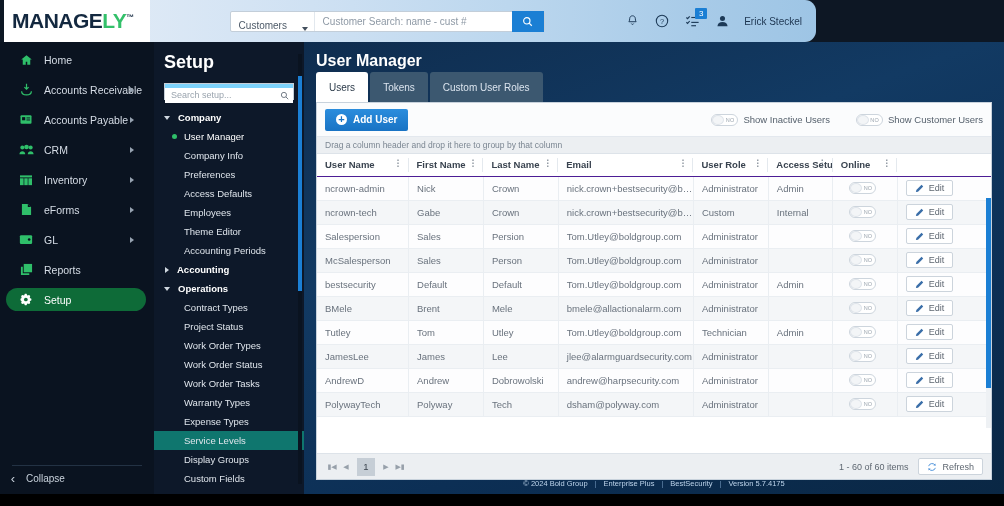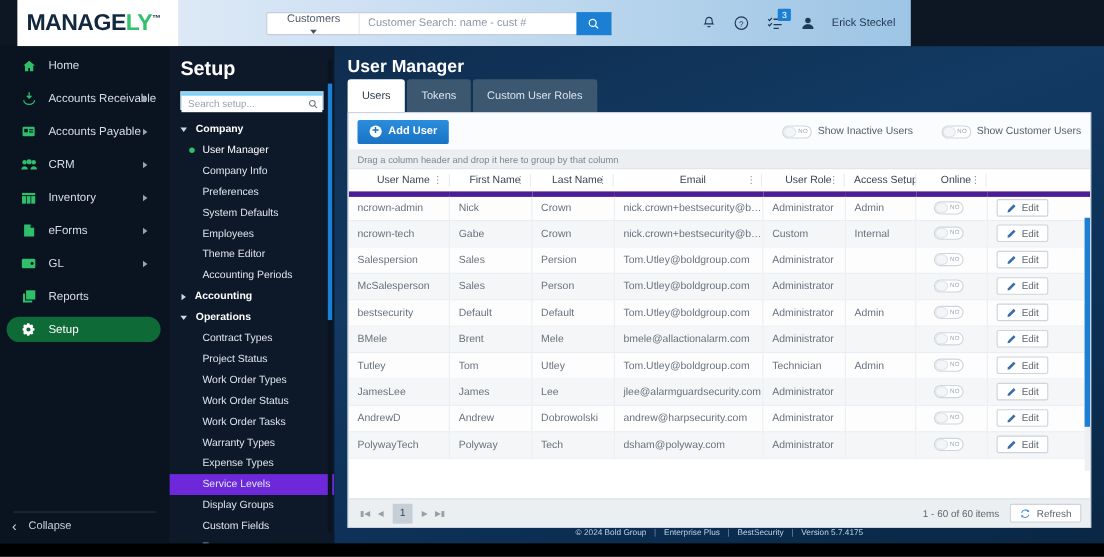--- a/index.html
+++ b/index.html
@@ -11,44 +11,44 @@
   }
   .app {
     position: relative;
     width: 1004px; height: 494px;
     background: #0d1724;
     overflow: hidden;
   }
 
   
   .topbar {
-    position: absolute; left: 16px; top: 0; width: 812px; height: 42px;
+    position: absolute; left: 4px; top: 0; width: 812px; height: 42px;
     background: linear-gradient(90deg,#ffffff 0%,#ffffff 14.5%,#dfeaf6 14.5%,#cfe1f3 38%,#bcd7ee 62%,#a8cbe8 85%,#9ec5e5 100%);
-    display: flex; align-items: center;
+    display: flex; align-items: center; border-radius: 11px;
   }
   .logo-wrap {
     width: 146px; height: 42px; background:#fff;
     display:flex; align-items:center; padding-left:8px;
   }
   .logo {
     font-size: 21px; font-weight: bold; letter-spacing: -0.5px;
     color: #13283f; white-space: nowrap;
   }
   .logo .ly { color: #33c06a; }
   .logo .tm { font-size: 8px; vertical-align: super; color:#13283f; }
 
   .search-zone { flex: 1; display:flex; justify-content:center; }
   .searchbar {
     display:flex; align-items:center; height: 21px; width: 315px;
     background:#fff; border:1px solid #c3ced9; border-radius:2px;
   }
   .search-cat {
-    width: 84px; height: 100%; display:flex; align-items:center;
+    width: 84px; height: 100%; display:flex; align-items:flex-end;
     justify-content: space-between; padding: 0 6px 0 8px;
-    font-size: 10px; color:#4d5a68; border-right:1px solid #e2e8ee;flex-direction:column;
+    font-size: 10px; color:#4d5a68; border-right:1px solid #e2e8ee;
   }
   .caret-dn { width:0;height:0;border-left:3px solid transparent;border-right:3px solid transparent;border-top:4px solid #44505e; }
   .search-input {
     flex:1; height:100%; border:0; outline:0; padding-left:8px;
     font-size: 10px; color:#2f3b48; font-family:"Liberation Sans", sans-serif;
     background: transparent;
   }
   .search-input::placeholder { color:#8e99a5; }
   .search-btn {
     width: 32px; height: 21px; background:#1b7fd4; border:0; cursor:pointer;
@@ -106,21 +106,21 @@
   }
   .setup-search input::placeholder { color:#9aa4ae; }
   .setup-search .mag { position:absolute; right:4px; top:2px; color:#6d7781; }
   .tree { font-size:9.5px; color:#e4e9ef; }
   .tnode {
     display:flex; align-items:center; height:19px; padding-left:10px; cursor:pointer; white-space:nowrap;
   }
   .tnode.group { font-weight:bold; color:#ffffff; }
   .tnode.child { padding-left:30px; color:#dfe5ec; }
   .tnode.child.active { color:#ffffff; }
-  .tnode.child.hover { background:#6d28d9; }
+  .tnode.child.hover { background:#0f766e; }
   .tw-caret-dn { width:0;height:0;border-left:3.5px solid transparent;border-right:3.5px solid transparent;border-top:4px solid #cfd7e0; margin-right:8px; }
   .tw-caret-rt { width:0;height:0;border-top:3.5px solid transparent;border-bottom:3.5px solid transparent;border-left:4px solid #cfd7e0; margin-right:8px; margin-left:1px;}
   .dot { width:5px;height:5px;border-radius:50%;background:#2fbf6a; position:absolute; margin-left:-12px; }
   .setup-scroll {
     position:absolute; right:2px; top:12px; width:4px; height:430px; background:#0a1320;
   }
   .setup-scroll i { position:absolute; left:0; top:22px; width:4px; height:215px; background:#1b7fd4; display:block; }
 
   
   .main {
@@ -161,22 +161,22 @@
   .toggle .knob { position:absolute;left:0;top:0;width:12px;height:10px;border-radius:50%;background:#f3f5f7;border:1px solid #dfe4ea;}
   .toggle .txt { position:absolute;right:3px;top:0px;font-size:5.5px;color:#9aa4ae;line-height:10px;letter-spacing:0.2px;}
   .tog-label { font-size:9.5px; color:#55606c; white-space:nowrap; }
   .groupbar {
     height:17px; background:#eceff2; border-bottom:1px solid #dde3e9;
     display:flex; align-items:center; padding-left:8px;
     font-size:8.5px; color:#7b8692;
   }
   table { width:100%; border-collapse:collapse; table-layout:fixed; }
   thead th {
-    height:22px; background:#fff; border-bottom:5px solid #4c1d95;
-    font-size:9.5px; color:#39434f; text-align:center; font-weight:normal;
+    height:22px; background:#fff; border-bottom:1px solid #4c1d95;
+    font-size:9.5px; color:#39434f; text-align:left; font-weight:bold;
     padding-left:8px; position:relative; white-space:nowrap; overflow:hidden;
   }
   thead th .kebab {
     position:absolute; right:6px; top:5px; color:#8a939d; font-size:9px; line-height:9px; letter-spacing:0; cursor:pointer;
   }
   thead th .vline { position:absolute; right:0; top:4px; bottom:4px; width:1px; background:#e4e9ee; }
   tbody td {
     height:24px; font-size:9.5px; color:#69727d; padding-left:8px;
     border-bottom:1px solid #eaeef2; white-space:nowrap; overflow:hidden; text-overflow:ellipsis;
   }
@@ -411,21 +411,21 @@
           <span class="dot"></span>
           <span>User Manager</span>
         </div>
       <div class="tnode child">
           <span>Company Info</span>
         </div>
       <div class="tnode child">
           <span>Preferences</span>
         </div>
       <div class="tnode child">
-          <span>System Defaults</span>
+          <span>Access Defaults</span>
         </div>
       <div class="tnode child">
           <span>Employees</span>
         </div>
       <div class="tnode child">
           <span>Theme Editor</span>
         </div>
       <div class="tnode child">
           <span>Accounting Periods</span>
         </div>

